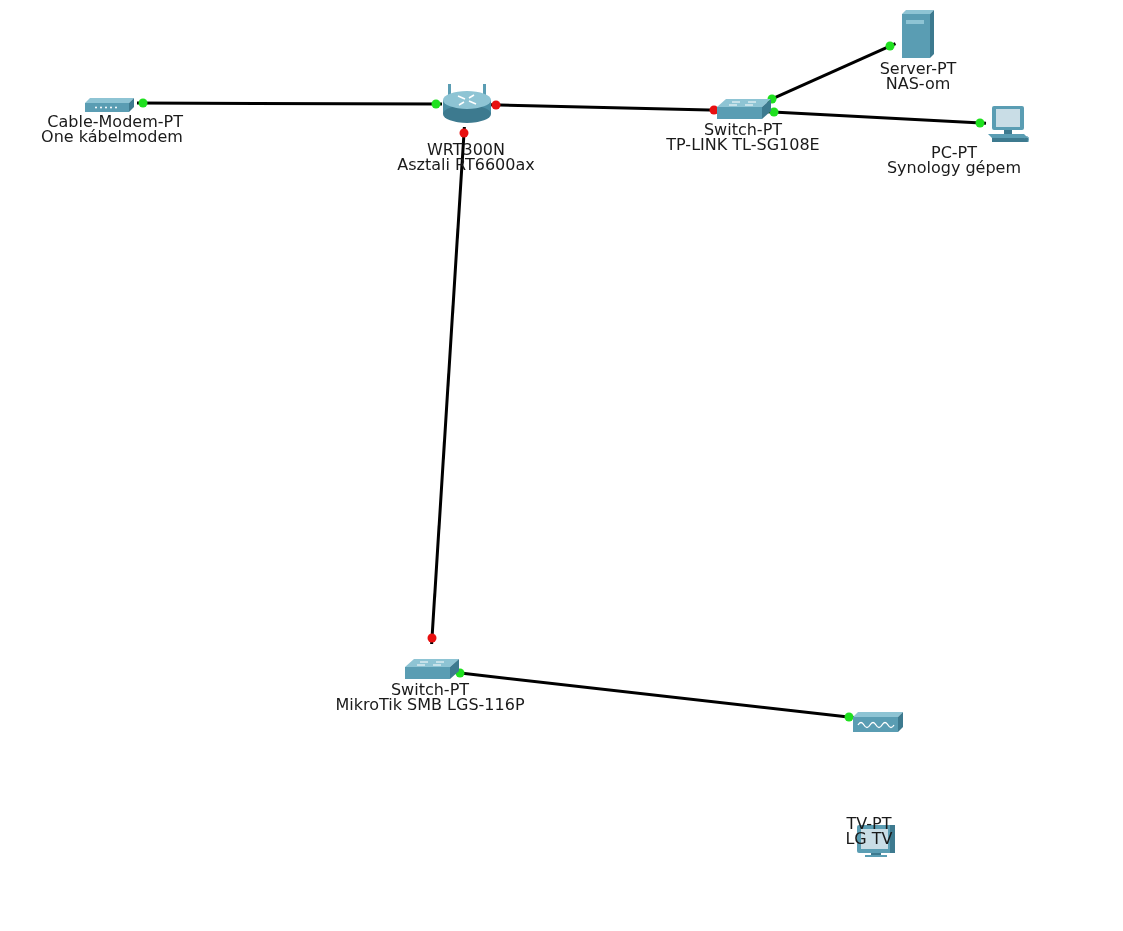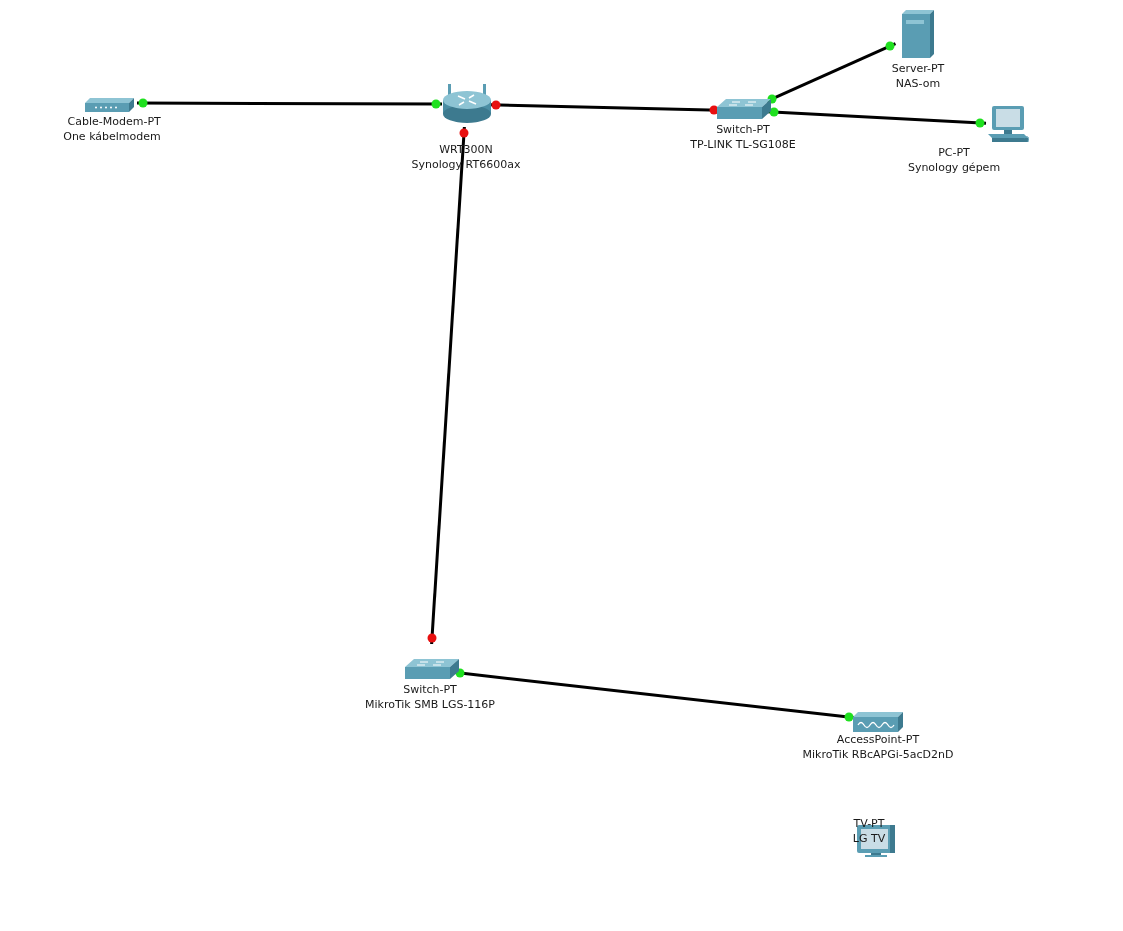--- a/index.html
+++ b/index.html
@@ -9,21 +9,21 @@
     height: 931px;
     background: #ffffff;
     overflow: hidden;
     font-family: "DejaVu Sans", sans-serif;
   }
   svg#links { position: absolute; left: 0; top: 0; }
   .device { position: absolute; }
   .label {
     position: absolute;
     font-family: "DejaVu Sans", sans-serif;
-    font-size: 11px;
+    font-size: 16px;
     color: #1a1a1a;
     text-align: center;
     white-space: nowrap;
     line-height: 15px;
     transform: translateX(-50%);
   }
   .label span { display: block; }
 </style>
 </head>
 <body>
@@ -79,21 +79,21 @@
       <g stroke="#ffffff" stroke-width="1.5" fill="none">
         <path d="M20 14 L27 17"></path>
           <path d="M31 19 L38 22"></path>
         <path d="M36 13 L31 16"></path>
           <path d="M26 20 L21 23"></path>
       </g>
     </svg>
   </div>
   <div class="label" style="left:466px;top:142px;">
     <span>WRT300N</span>
-    <span>Synology RT6600ax</span>
+    <span>Asztali RT6600ax</span>
   </div>
 
   <div class="device" style="left:716px;top:98px;width:56px;height:22px;">
     <svg width="56" height="22">
       <polygon points="10,1 55,1 46,9 1,9" fill="#8ec4d4"></polygon>
       <polygon points="46,9 55,1 55,13 46,21" fill="#3d7a8f"></polygon>
       <rect x="1" y="9" width="45" height="12" fill="#5a9db3"></rect>
       <g stroke="#ffffff" stroke-width="1">
           <path d="M16 4 L24 4"></path>
           <path d="M32 4 L40 4"></path>
@@ -154,24 +154,20 @@
   </div>
 
   <div class="device" style="left:852px;top:708px;width:52px;height:24px;">
     <svg width="52" height="24">
       <polygon points="6,4 51,4 46,9 1,9" fill="#8ec4d4"></polygon>
       <polygon points="46,9 51,4 51,19 46,24" fill="#3d7a8f"></polygon>
       <rect x="1" y="9" width="45" height="15" fill="#5a9db3"></rect>
       <path d="M6 17 q3 -5 6 0 q3 5 6 0 q3 -5 6 0 q3 5 6 0 q3 -5 6 0 q3 5 6 0" stroke="#ffffff" stroke-width="1.3" fill="none"></path>
     </svg>
   </div>
-  <div class="label" style="left:878px;top:732px;">
-    <span>AccessPoint-PT</span>
-    <span>MikroTik RBcAPGi-5acD2nD</span>
-  </div>
 
   <div class="device" style="left:855px;top:824px;width:42px;height:34px;">
     <svg width="42" height="34">
       <rect x="2" y="1" width="38" height="28" rx="2" fill="#5a9db3"></rect>
       <rect x="35" y="1" width="5" height="28" fill="#3d7a8f"></rect>
       <rect x="6" y="5" width="27" height="20" fill="#c9dde6"></rect>
       <rect x="16" y="29" width="10" height="3" fill="#3d7a8f"></rect>
       <rect x="10" y="31" width="22" height="2" fill="#5a9db3"></rect>
     </svg>
   </div>

